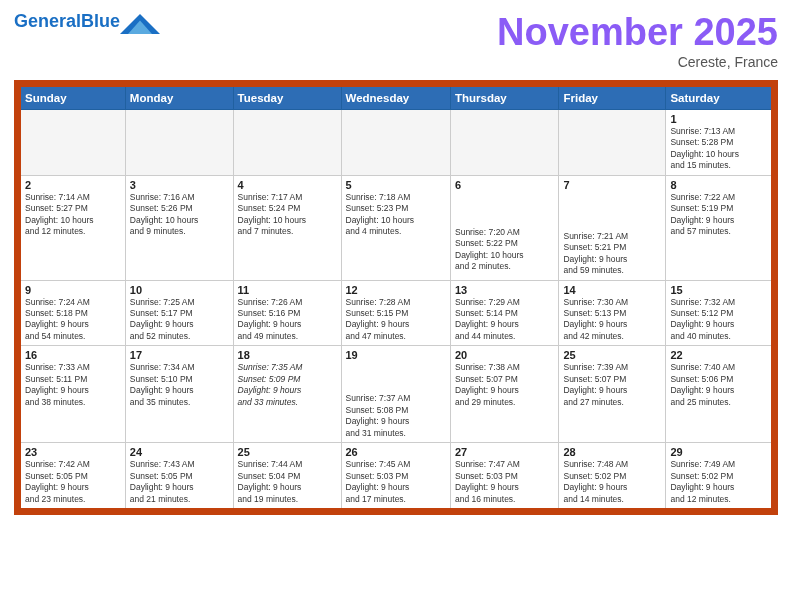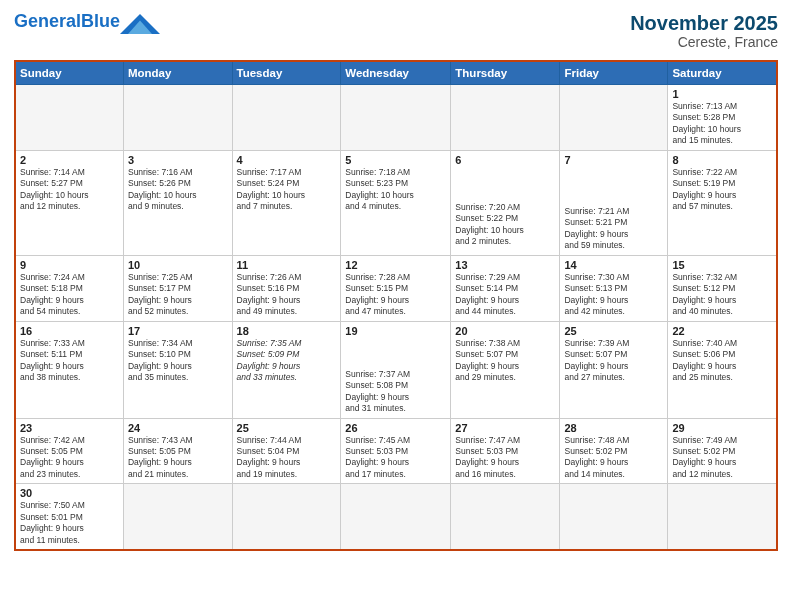--- a/index.html
+++ b/index.html
@@ -37,33 +37,33 @@
     }
     .logo-icon {
       width: 40px;
       height: 20px;
       margin-top: 2px;
     }
     .title-block {
       text-align: right;
     }
     .month-title {
-      font-size: 20px;
+      font-size: 38px;
       font-weight: bold;
-      color: #0c4a6e;
+      color: #8b5cf6;
       line-height: 1.1;
     }
     .location {
       font-size: 14px;
       color: #555;
     }
     .calendar {
       width: 100%;
       border-collapse: collapse;
-      border: 2px solid #c2410c;
+      border: 7px solid #c2410c;
     }
     .calendar th {
       background: #2d6db5;
       color: #fff;
       font-size: 11.5px;
       font-weight: bold;
       padding: 5px 4px;
       text-align: left;
       border: 1px solid #2060a0;
     }
@@ -338,30 +338,15 @@
 and 14 minutes.</div>
           </td>
           <td>
             <span class="day-num">29</span>
             <div class="day-info" style="white-space: pre-line;">Sunrise: 7:49 AM
 Sunset: 5:02 PM
 Daylight: 9 hours
 and 12 minutes.</div>
           </td>
         </tr>
-        <tr>
-          <td>
-            <span class="day-num">30</span>
-            <div class="day-info" style="white-space: pre-line;">Sunrise: 7:50 AM
-Sunset: 5:01 PM
-Daylight: 9 hours
-and 11 minutes.</div>
-          </td>
-          <td class="empty-cell" style="height: 60px;"></td>
-          <td class="empty-cell" style="height: 60px;"></td>
-          <td class="empty-cell" style="height: 60px;"></td>
-          <td class="empty-cell" style="height: 60px;"></td>
-          <td class="empty-cell" style="height: 60px;"></td>
-          <td class="empty-cell" style="height: 60px;"></td>
-        </tr>
       </tbody>
   </table>
 </div>
 
 </body></html>

